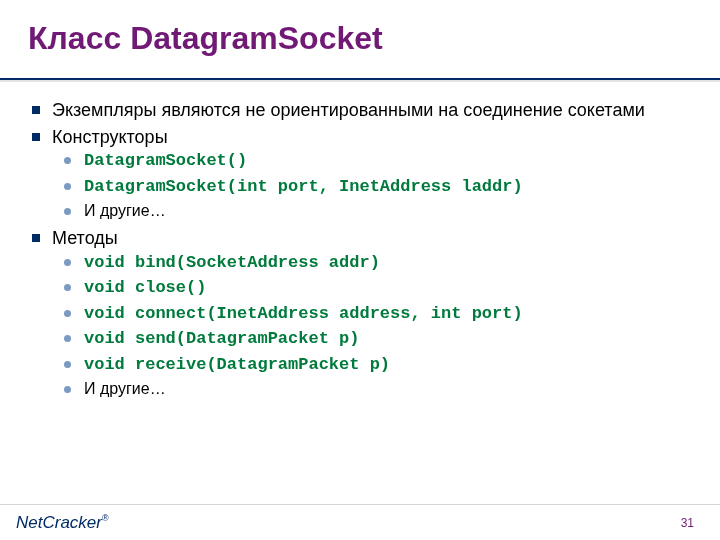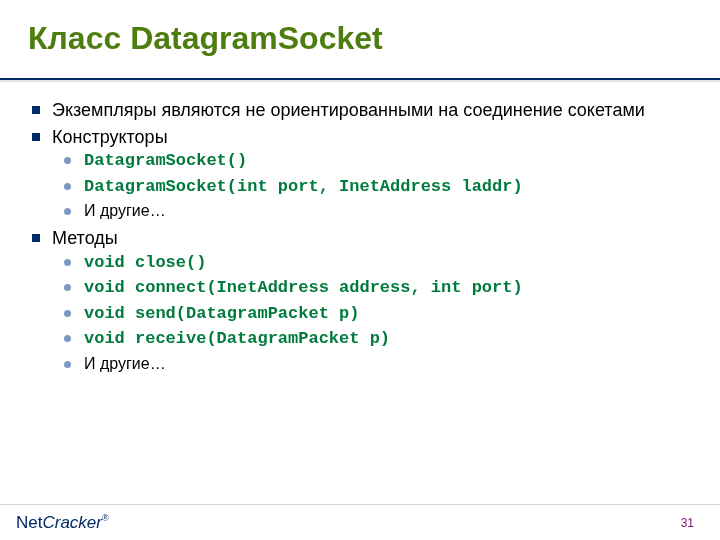--- a/index.html
+++ b/index.html
@@ -13,21 +13,21 @@
   }
   .slide {
     width: 100%;
     height: 100%;
     padding: 20px 28px 0 28px;
     position: relative;
   }
   .title {
     font-size: 32px;
     font-weight: bold;
-    color: #4d7c0f;
+    color: #701a75;
     margin-bottom: 12px;
   }
   .hr-line {
     position: absolute;
     left: 0;
     right: 0;
     top: 78px;
     height: 2px;
     background: #002b66;
   }
@@ -104,21 +104,21 @@
     display: flex;
     align-items: center;
     justify-content: space-between;
     padding: 0 26px 0 16px;
   }
   .logo {
     font-family: Arial, sans-serif;
     font-size: 17px;
     color: #002b66;
   }
-  .logo .net { font-weight: 300; }
+  .logo .net { font-weight: 300; font-style: italic; }
   .logo .cracker { font-weight: normal; font-style: italic; }
   .logo .reg { font-size: 9px; vertical-align: super; font-style: normal; }
   .pagenum {
     font-size: 12px;
     color: #701a75;
   }
 </style>
 </head>
 <body>
 
@@ -134,20 +134,21 @@
         <span>Конструкторы</span>
         <ul class="level2">
           <li>DatagramSocket()</li>
           <li>DatagramSocket(int port, InetAddress laddr)</li>
           <li class="plain">И другие…</li>
         </ul>
       </li>
       <li>
         <span>Методы</span>
         <ul class="level2">
+          <li>void bind(SocketAddress addr)</li>
           <li>void close()</li>
           <li>void connect(InetAddress address, int port)</li>
           <li>void send(DatagramPacket p)</li>
           <li>void receive(DatagramPacket p)</li>
           <li class="plain">И другие…</li>
         </ul>
       </li>
     </ul>
   </div>
 

